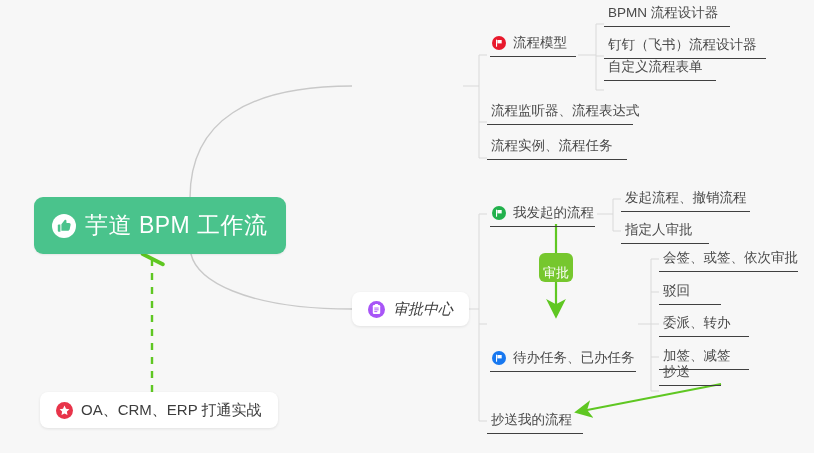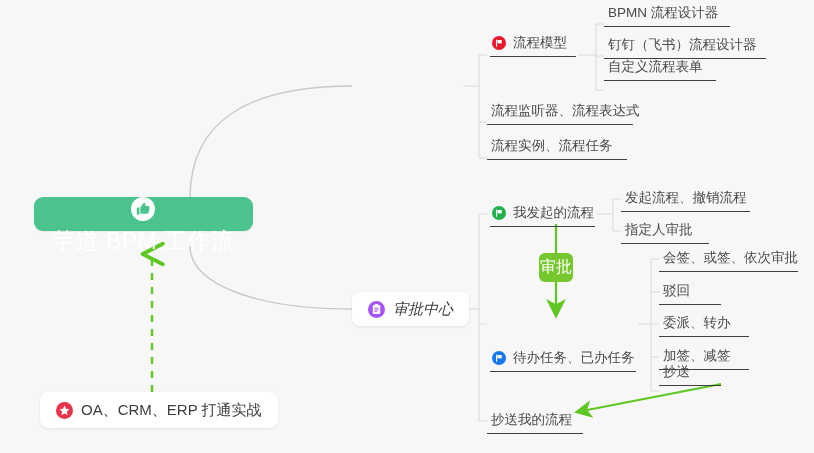--- a/index.html
+++ b/index.html
@@ -12,28 +12,27 @@
   }
   #canvas{position:absolute;inset:0;width:814px;height:453px;}
   svg.links{position:absolute;left:0;top:0;width:814px;height:453px;pointer-events:none;}
 
   
   .root-node{
     position:absolute;
     display:flex;align-items:center;gap:9px;
     border-radius:9px;
     padding:0 18px;
-    height:34px;
+    height:57px;
     box-sizing:border-box;
     color:#fff;
     font-size:23px;
     letter-spacing:.5px;
     white-space:nowrap;
     box-shadow:0 1px 2px rgba(0,0,0,.07);
-    flex-direction:column;
   }
   .root-label{line-height:1;}
 
   
   .pill-node{
     position:absolute;
     display:flex;align-items:center;gap:8px;
     background:#fff;
     border-radius:8px;
     padding:0 16px;
@@ -66,22 +65,22 @@
     position:relative;
     flex:none;
   }
   .cicon svg{display:block;}
 
   
   .tag-label{
     position:absolute;
     border-radius:6px;
     color:#fff;
-    font-size:16px;
-    display:flex;align-items:center;justify-content:center;
+    font-size:13px;
+    display:flex;align-items:flex-end;justify-content:center;
     white-space:nowrap;
     box-sizing:border-box;
   }
 </style>
 </head>
 <body style="background: rgb(247, 247, 247);">
 
 <div id="canvas">
 
   <svg class="links" viewBox="0 0 814 453">

